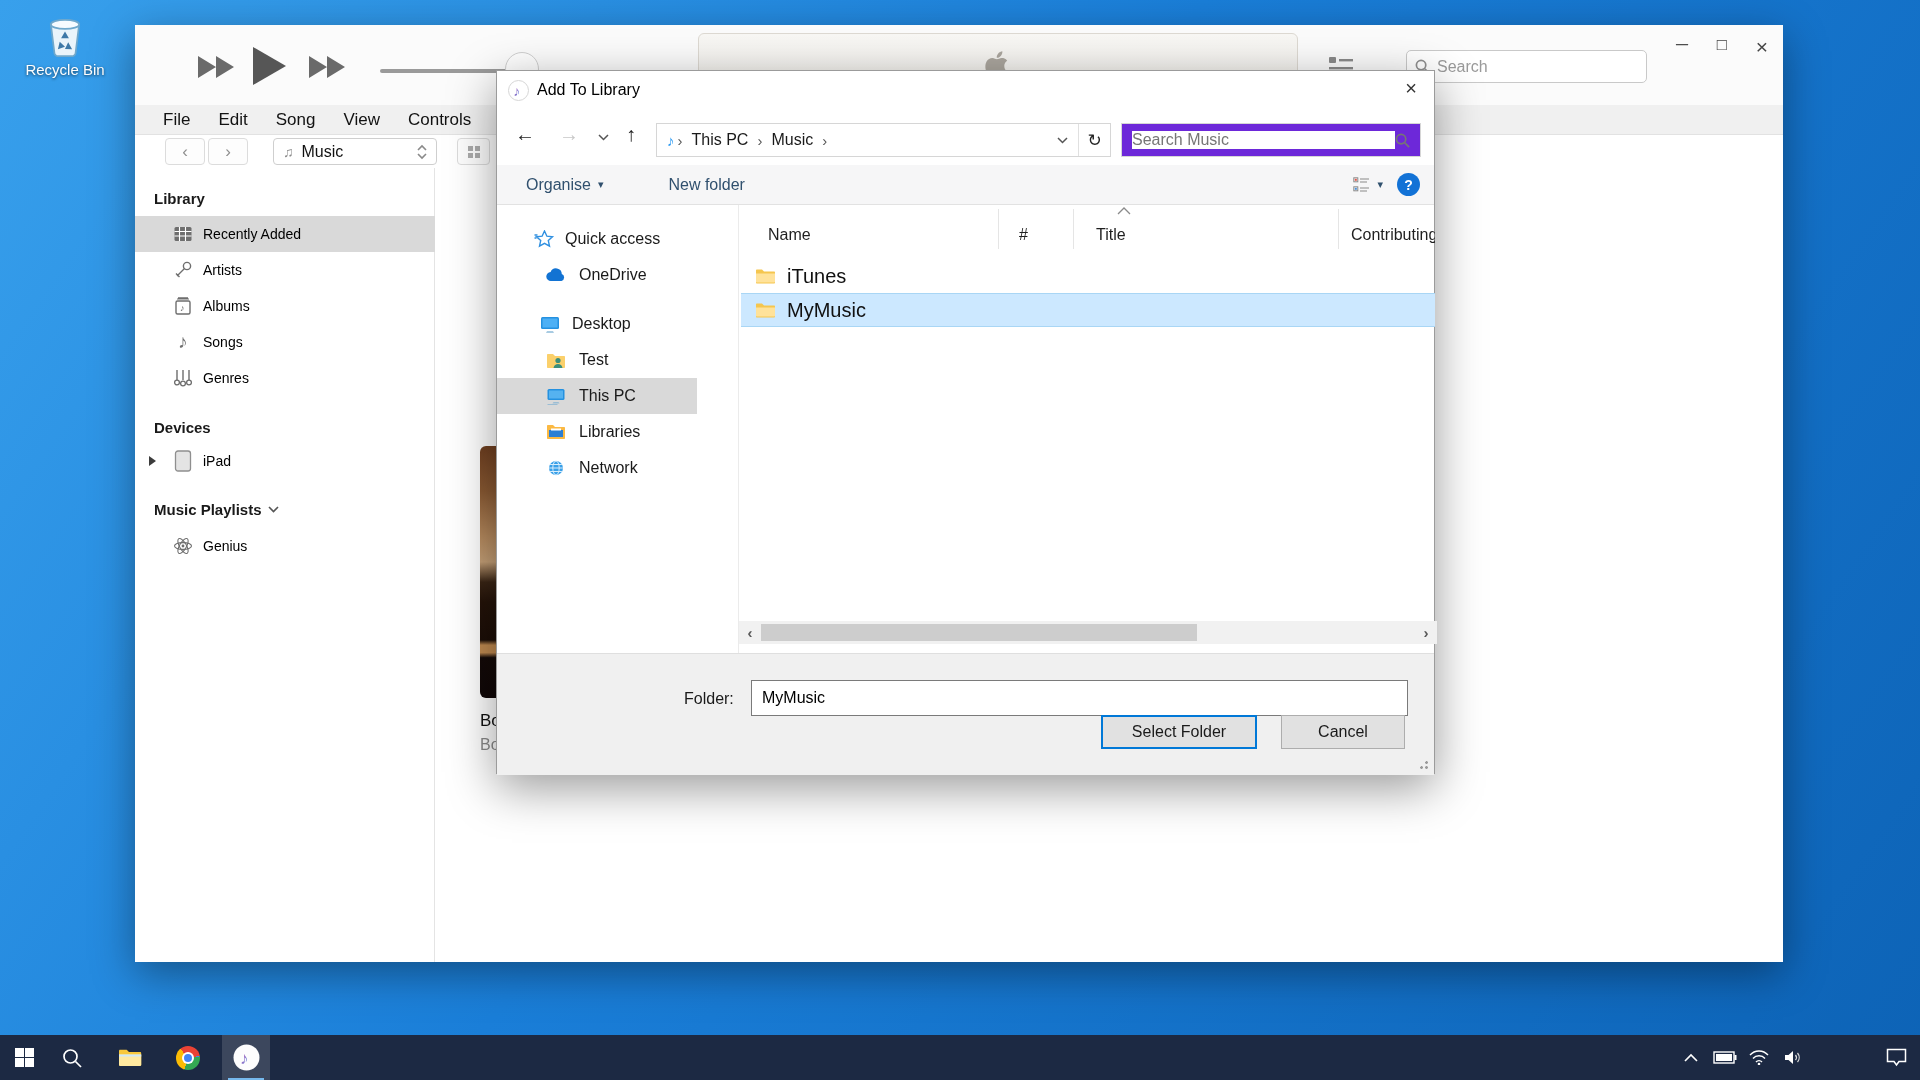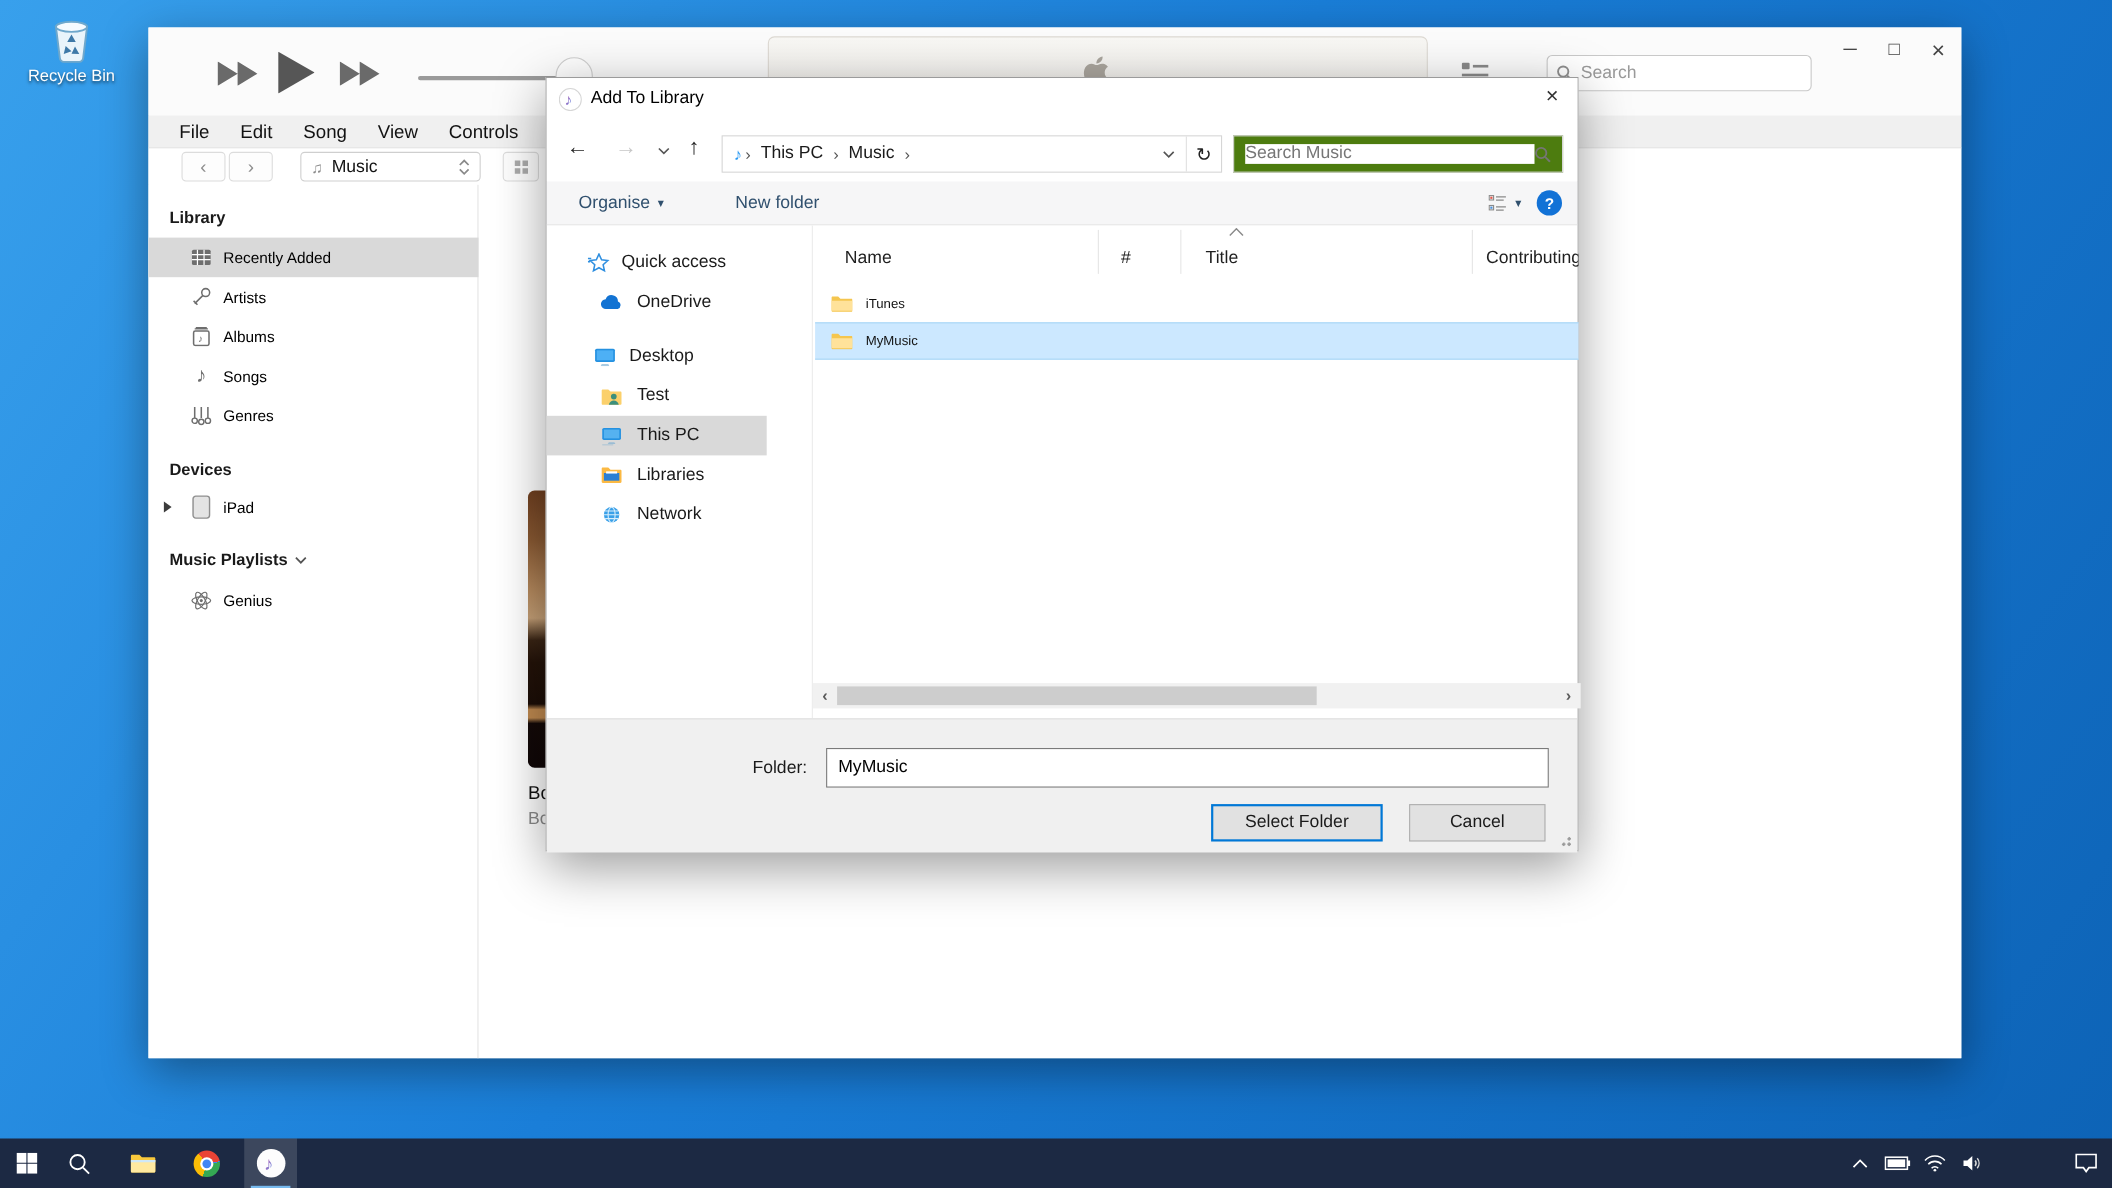--- a/index.html
+++ b/index.html
@@ -73,21 +73,21 @@
   .dlg-nav { position:absolute; left:0; top:38px; width:100%; height:56px; background:#fff; }
   .dlg-nav .nav-glyph { position:absolute; top:14px; font-size:20px; }
   .addr-bar { position:absolute; left:159px; top:14px; width:455px; height:34px; border:1px solid #d6d6d6;
               background:#fff; display:flex; align-items:center; padding-left:10px; }
   .addr-bar .crumb { font-size:16px; color:#1a1a1a; padding:0 6px; }
   .addr-sep { color:#555; font-size:15px; padding:0 3px; }
   .addr-right { margin-left:auto; display:flex; align-items:center; height:100%; }
   .addr-refresh { width:32px; height:100%; border-left:1px solid #e0e0e0; display:flex; align-items:center;
                   justify-content:center; font-size:17px; color:#222; }
   .dlg-search { position:absolute; left:624px; top:14px; width:300px; height:34px; border:1px solid #d6d6d6;
-                background:#4d7c0f; display:flex; align-items:center; padding:0 10px; }
+                background:#6d28d9; display:flex; align-items:center; padding:0 10px; }
   .dlg-search input { border:0; outline:0; flex:1; font-size:16px; font-family:"Liberation Sans",sans-serif; }
   .dlg-search input::placeholder { color:#767676; }
 
   .dlg-cmdbar { position:absolute; left:0; top:94px; width:100%; height:40px; background:#f6f6f7;
                 border-bottom:1px solid #e2e2e2; display:flex; align-items:center; }
   .cmd-item { font-size:16px; color:#30506e; display:flex; align-items:center; gap:7px;justify-content:center; }
   .help-btn { width:23px; height:23px; border-radius:50%; background:#1272d6; color:#fff; font-size:14px;
               font-weight:bold; display:flex; align-items:center; justify-content:center; }
 
   .dlg-body { position:absolute; left:0; top:134px; width:100%; height:448px; background:#fff; }
@@ -98,32 +98,32 @@
   .lp-row .lp-label { position:absolute; font-size:16px; color:#1a1a1a; }
 
   .dlg-list { position:absolute; left:241px; top:0; width:698px; height:100%; border-left:1px solid #ebebeb; }
   .list-header { position:absolute; left:0; top:0; width:100%; height:48px; }
   .col-label { position:absolute; bottom:9px; font-size:16px; color:#1f1f1f; white-space:nowrap; }
   .col-sep { position:absolute; top:4px; height:40px; width:1px; background:#e5e5e5; }
   .sort-caret { position:absolute; left:378px; top:2px; }
   .file-row { position:absolute; left:2px; width:694px; height:34px; display:flex; align-items:center; }
   .file-row.selected { background:#cce8ff; border-top:1px solid #a9d6f5; border-bottom:1px solid #a9d6f5; }
   .file-row .f-icon { position:absolute; left:14px; }
-  .file-row .f-label { position:absolute; left:46px; font-size:12px; color:#111; }
+  .file-row .f-label { position:absolute; left:46px; font-size:20px; color:#111; }
   .hscroll { position:absolute; left:0; top:416px; width:698px; height:23px; background:#f1f1f1;
              display:flex; align-items:center; }
   .hs-arrow { width:22px; text-align:center; color:#5a5a5a; font-size:15px; font-weight:bold; }
   .hs-thumb { position:absolute; left:22px; top:3px; width:436px; height:17px; background:#cdcdcd; }
 
   .dlg-footer { position:absolute; left:0; top:582px; width:100%; height:122px; background:#f0f0f0;
                 border-top:1px solid #dfdfdf; }
   .folder-label { position:absolute; left:187px; top:36px; font-size:16px; color:#1a1a1a; }
   .folder-input { position:absolute; left:254px; top:26px; width:657px; height:36px; border:1px solid #7a7a7a;
                   background:#fff; font-size:16px; padding-left:10px; font-family:"Liberation Sans",sans-serif; outline:none; }
-  .dlg-btn { position:absolute; top:77px; height:34px; background:#e1e1e1; font-size:16px; color:#1a1a1a;
+  .dlg-btn { position:absolute; top:61px; height:34px; background:#e1e1e1; font-size:16px; color:#1a1a1a;
              display:flex; align-items:center; justify-content:center; }
   .btn-select { left:604px; width:156px; border:2px solid #0078d7; }
   .btn-cancel { left:784px; width:124px; border:1px solid #adadad; }
   .resize-grip { position:absolute; right:5px; bottom:5px; width:12px; height:12px;
       background-image:radial-gradient(circle,#9a9a9a 1.3px,transparent 1.5px);
       background-size:5px 5px; background-position:bottom right; clip-path:polygon(100% 0,100% 100%,0 100%); }
 
   
   .taskbar { position:absolute; left:0; top:1035px; width:1920px; height:45px; background:#1c2943;
              display:flex; align-items:center; z-index:20; }

